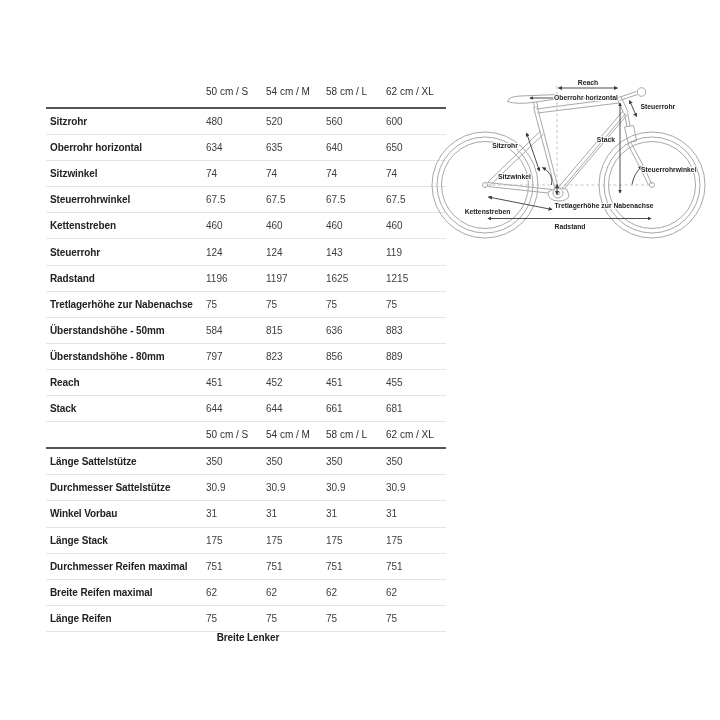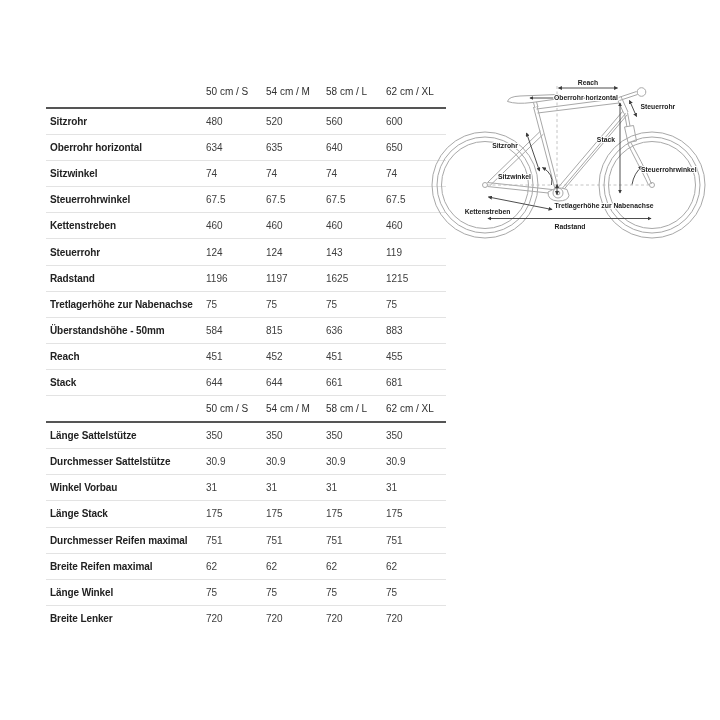--- a/index.html
+++ b/index.html
@@ -20,21 +20,21 @@
     margin-left: 36px;
   }
   .t-row {
     display: flex;
     align-items: center;
     height: 25.1px;
     border-bottom: 1px solid #e3e3e3;
   }
   .t-row.t-head { border-bottom: 2px solid #555555; }
   .t-row.t-head-lg { height: 31px; border-bottom: 2px solid #555555; }
-  .t-row.t-last { border-bottom: none; }
+  .t-row.t-last { border-bottom: none; flex-direction: column; }
   .t-label {
     flex: 0 0 160px;
     padding-left: 4px;
     box-sizing: border-box;
     font-size: 10px;
     font-weight: bold;
     color: #222222;
     letter-spacing: -0.1px;
     white-space: nowrap;
   }
@@ -136,20 +136,27 @@
         <div class="t-cell">75</div>
       </div>
       <div class="t-row">
         <div class="t-label">Überstandshöhe - 50mm</div>
         <div class="t-cell">584</div>
         <div class="t-cell">815</div>
         <div class="t-cell">636</div>
         <div class="t-cell">883</div>
       </div>
       <div class="t-row">
+        <div class="t-label">Überstandshöhe - 80mm</div>
+        <div class="t-cell">797</div>
+        <div class="t-cell">823</div>
+        <div class="t-cell">856</div>
+        <div class="t-cell">889</div>
+      </div>
+      <div class="t-row">
         <div class="t-label">Reach</div>
         <div class="t-cell">451</div>
         <div class="t-cell">452</div>
         <div class="t-cell">451</div>
         <div class="t-cell">455</div>
       </div>
       <div class="t-row">
         <div class="t-label">Stack</div>
         <div class="t-cell">644</div>
         <div class="t-cell">644</div>
@@ -199,21 +206,21 @@
         <div class="t-cell">751</div>
       </div>
       <div class="t-row">
         <div class="t-label">Breite Reifen maximal</div>
         <div class="t-cell">62</div>
         <div class="t-cell">62</div>
         <div class="t-cell">62</div>
         <div class="t-cell">62</div>
       </div>
       <div class="t-row">
-        <div class="t-label">Länge Winkel</div>
+        <div class="t-label">Länge Reifen</div>
         <div class="t-cell">75</div>
         <div class="t-cell">75</div>
         <div class="t-cell">75</div>
         <div class="t-cell">75</div>
       </div>
       <div class="t-row t-last">
         <div class="t-label">Breite Lenker</div>
         <div class="t-cell">720</div>
         <div class="t-cell">720</div>
         <div class="t-cell">720</div>

